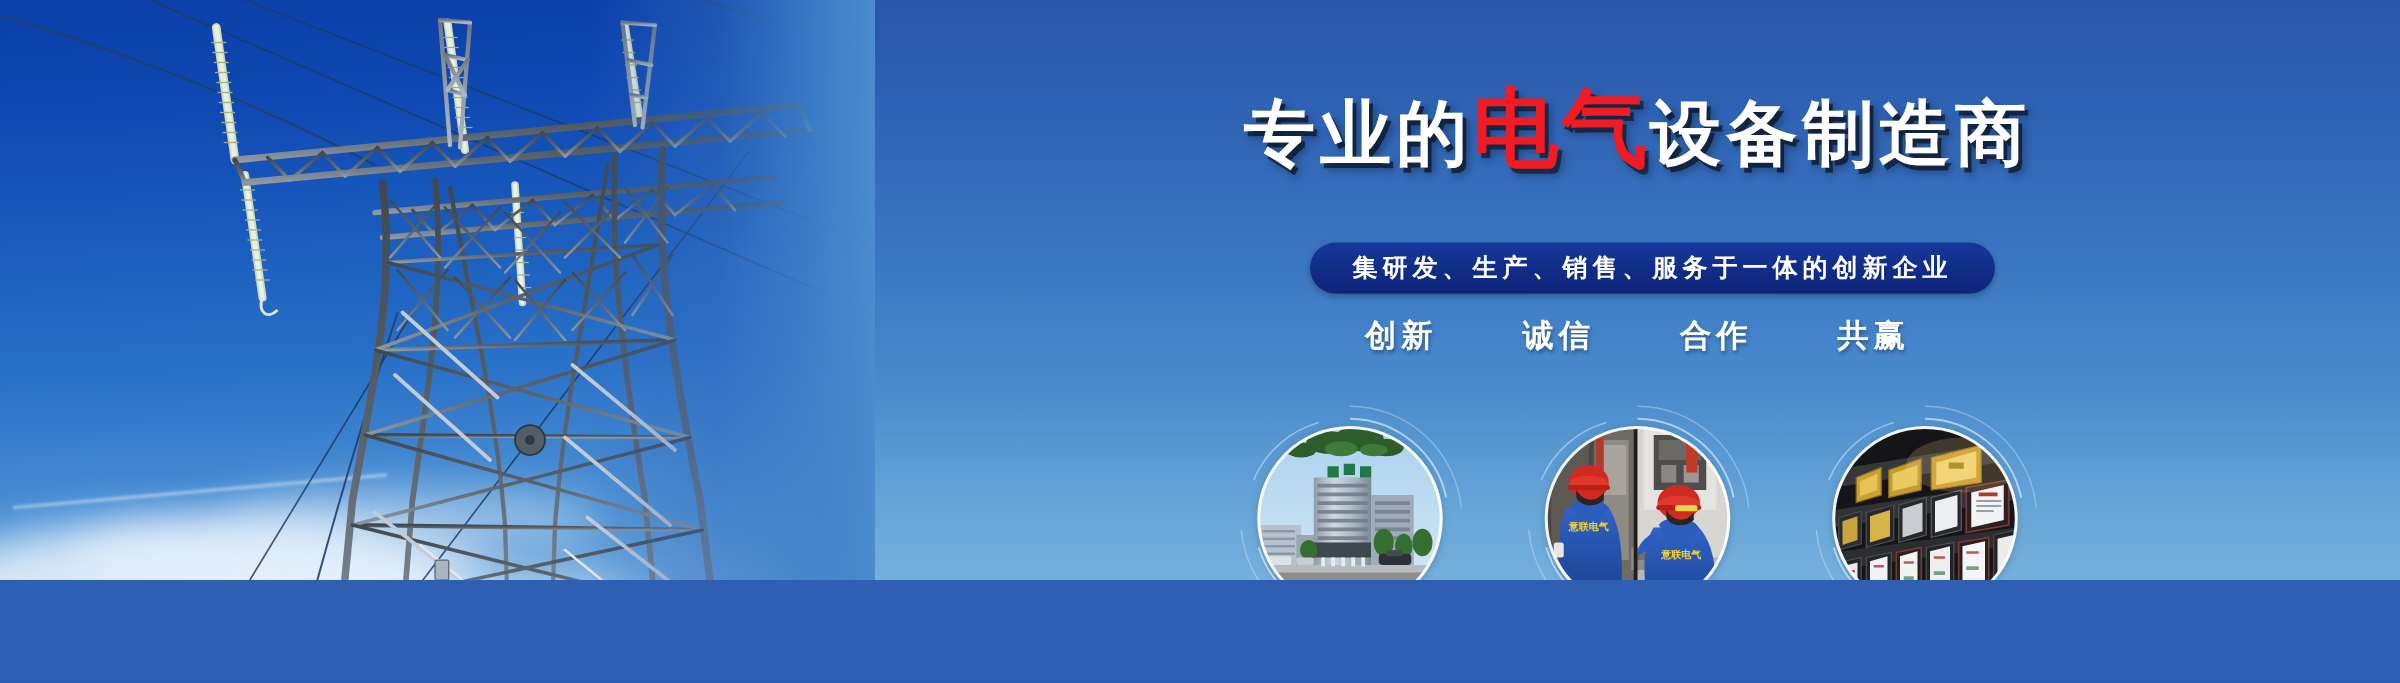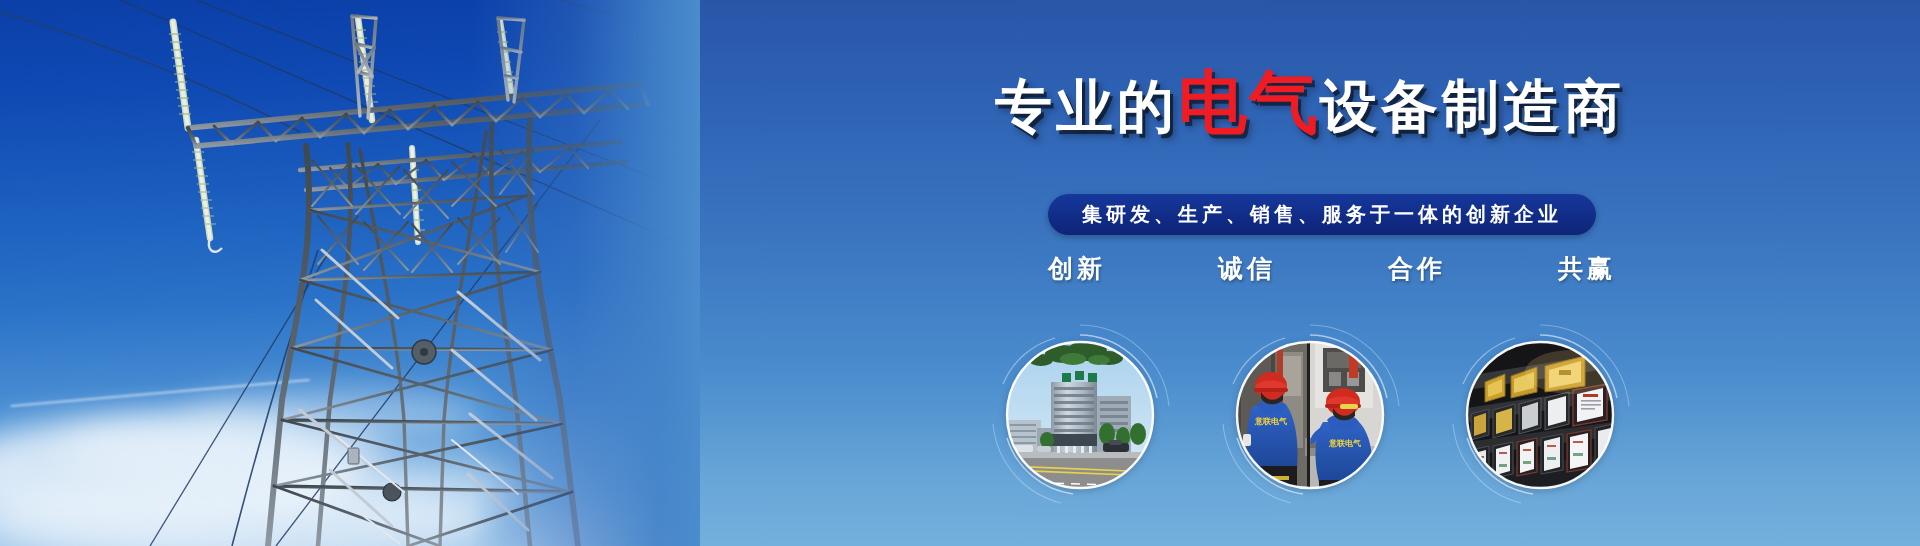--- a/index.html
+++ b/index.html
@@ -1,20 +1,20 @@
 <!DOCTYPE html>
 <html><head>
 <meta charset="utf-8">
 <style>
   * { margin:0; padding:0; box-sizing:border-box; }
   html,body { width:1920px; height:546px; overflow:hidden; background:#2f5fb2; }
   body { font-family:"Liberation Sans","DejaVu Sans",sans-serif; }
 
   .banner{
-    position:relative; width:1920px; height:546px; overflow:hidden;
+    position:relative; width:1920px; height:464px; overflow:hidden;
     background:linear-gradient(180deg,#2a56a8 0%,#2e62b4 18%,#3a74c0 42%,#4a8ccd 68%,#68a6d8 88%,#74b0dd 100%);
   }
 
   
   .photo{
     position:absolute; left:0; top:0; width:700px; height:546px; overflow:hidden;
     background:linear-gradient(178deg,#0b3fa8 0%,#0f49b3 16%,#1a5cbd 34%,#2a72c8 54%,#4e92d4 74%,#7fb3e2 90%,#a9cdec 100%);
   }
   .photo-fade{
     position:absolute; right:0; top:0; width:230px; height:100%;
@@ -56,21 +56,21 @@
     background:linear-gradient(180deg,#16389c 0%,#112c87 55%,#0d2578 100%);
     color:#ffffff; font-size:20px; letter-spacing:4px; font-weight:bold;
     box-shadow:0 2px 6px rgba(0,0,0,.28);
   }
 
   .keywords{ position:absolute; left:0; top:252px; width:100%;
     display:flex; justify-content:center; gap:60px;
     color:#ffffff; font-size:25px; letter-spacing:4px; font-weight:bold;
     text-shadow:1px 2px 3px rgba(0,0,0,.3);
   }
-  .keywords span{ padding:0 4px;margin-left:44px; }
+  .keywords span{ padding:0 4px; }
 
   
   .circles{ position:absolute; left:0; top:320px; width:100%;
     display:flex; justify-content:center; gap:40px;text-align:right; }
   .circle-item{ position:relative; width:190px; height:190px; }
   .ring-svg{ position:absolute; inset:0; width:190px; height:190px; z-index:2; pointer-events:none; }
   .disc{
     position:absolute; left:22px; top:22px; width:146px; height:146px;
     border-radius:50%; overflow:hidden; z-index:1;
     box-shadow:0 2px 8px rgba(0,0,0,.25);

